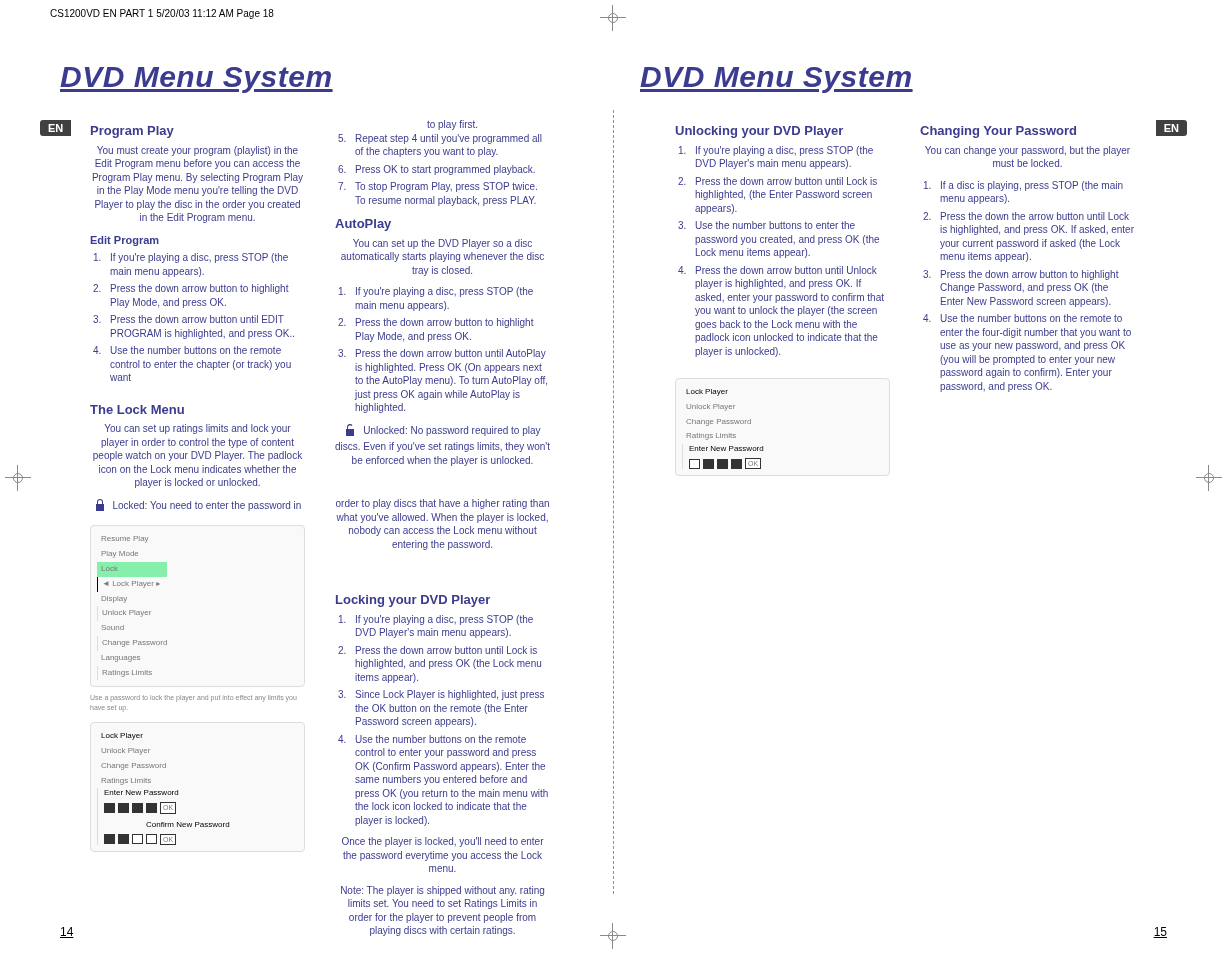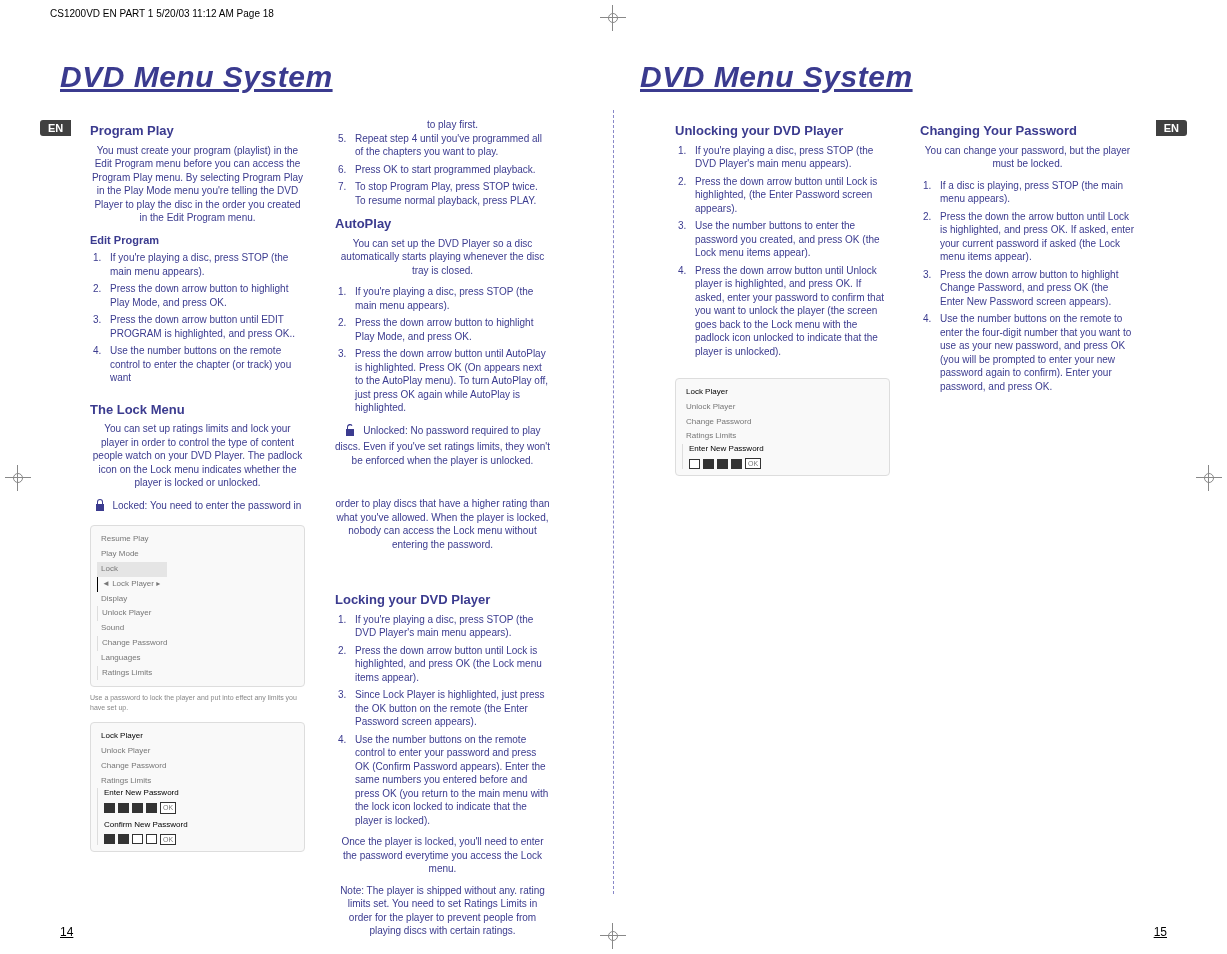--- a/index.html
+++ b/index.html
@@ -68,21 +68,21 @@
     <span class="lock-icon"><svg viewBox="0 0 12 14">
           <path fill="#3b3b8f" d="M3 6V4a3 3 0 016 0v2h1v7H2V6h1zm1 0h4V4a2 2 0 00-4 0v2z"></path>
         </svg></span>
     <span>Locked: You need to enter the password in</span>
   </p>
 
   <div class="menu-box">
     <div class="row">Resume Play</div>
     <div class="row">Play Mode</div>
     <div class="col2">
-        <div class="row" style="background:#e5e5e5;">Lock</div>
+        <div class="row" style="background:#86efac;">Lock</div>
         <div class="row" style="flex:1;border-left:1px solid #000000;">◄ <span>Lock Player</span> ▸</div>
       </div>
     <div class="col2">
         <div class="row">Display</div>
         <div class="row" style="flex:1;border-left:1px solid #ddd;">Unlock Player</div>
       </div>
     <div class="col2">
         <div class="row">Sound</div>
         <div class="row" style="flex:1;border-left:1px solid #ddd;">Change Password</div>
       </div>
@@ -103,21 +103,21 @@
       </div>
       <div style="flex:1;border-left:1px solid #ddd;padding-left:6px;">
         <div style="color:#000;">Enter New Password</div>
         <div class="pw-row">
             <div class="pw-box"></div>
             <div class="pw-box"></div>
             <div class="pw-box"></div>
             <div class="pw-box"></div>
             <div class="pw-ok">OK</div>
           </div>
-        <div style="color:#000;margin-top:6px;">Confirm New Password</div>
+        <div style="color:#000;margin-top:6px;margin-left:42px;">Confirm New Password</div>
         <div class="pw-row">
             <div class="pw-box"></div>
             <div class="pw-box"></div>
             <div class="pw-box empty"></div>
             <div class="pw-box empty"></div>
             <div class="pw-ok">OK</div>
           </div>
       </div>
     </div>
   </div>

